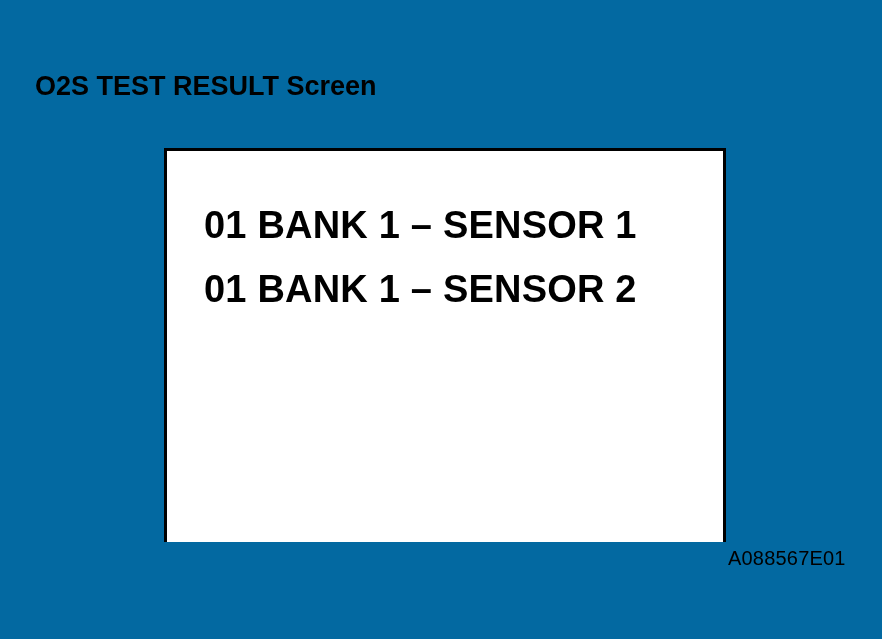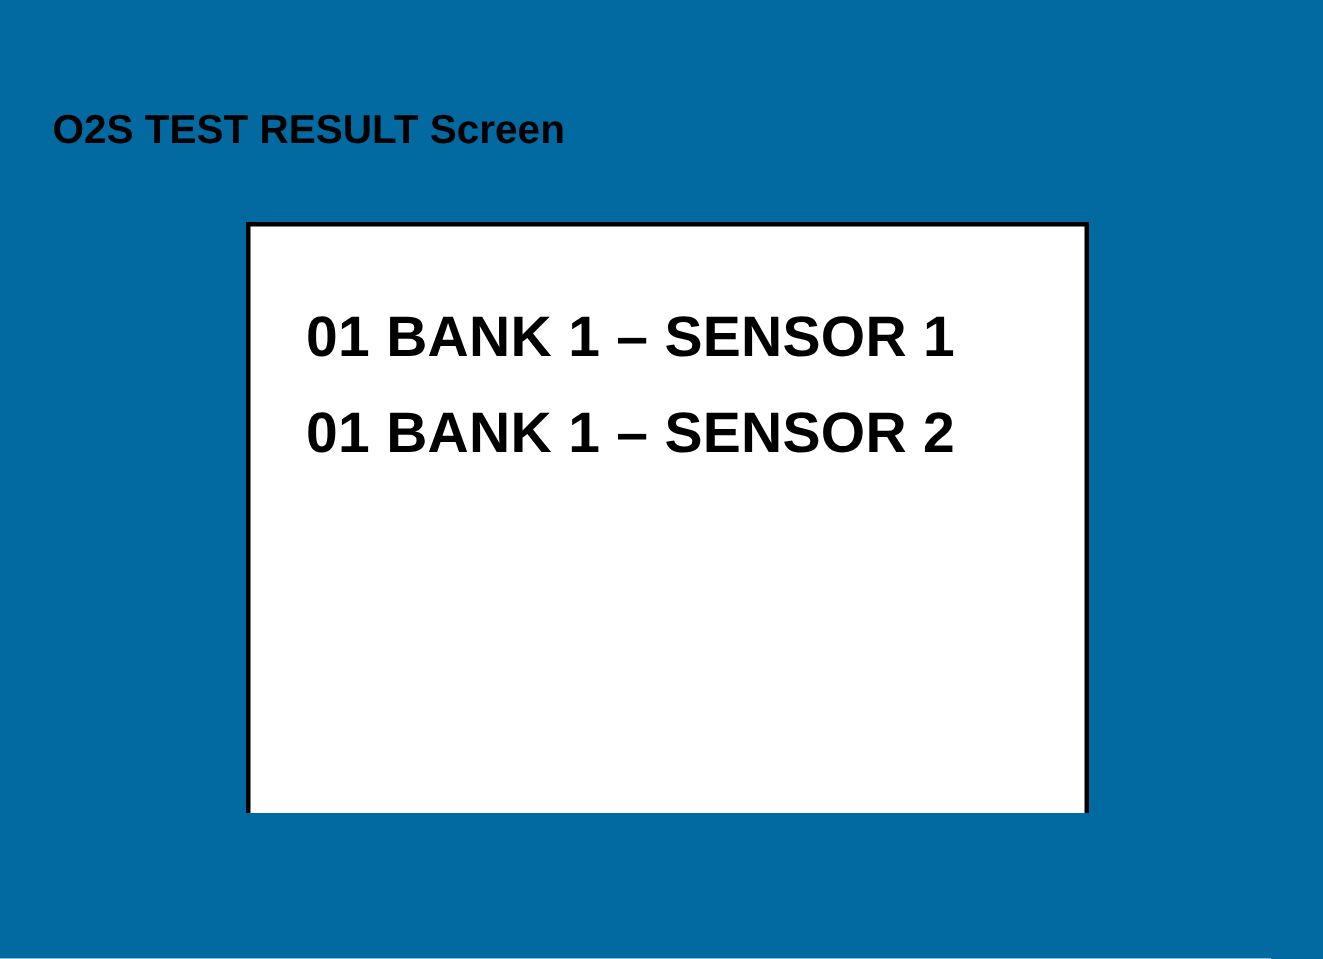--- a/index.html
+++ b/index.html
@@ -76,14 +76,15 @@
 
       <div class="screen-line">01 BANK 1 – SENSOR 1</div>
 
       <div class="screen-line">01 BANK 1 – SENSOR 2</div>
 
 
 
     </div>
   </div>
 
+  <div id="figure-ref">A088567E01</div>
 
 </div>
 
 </body></html>

